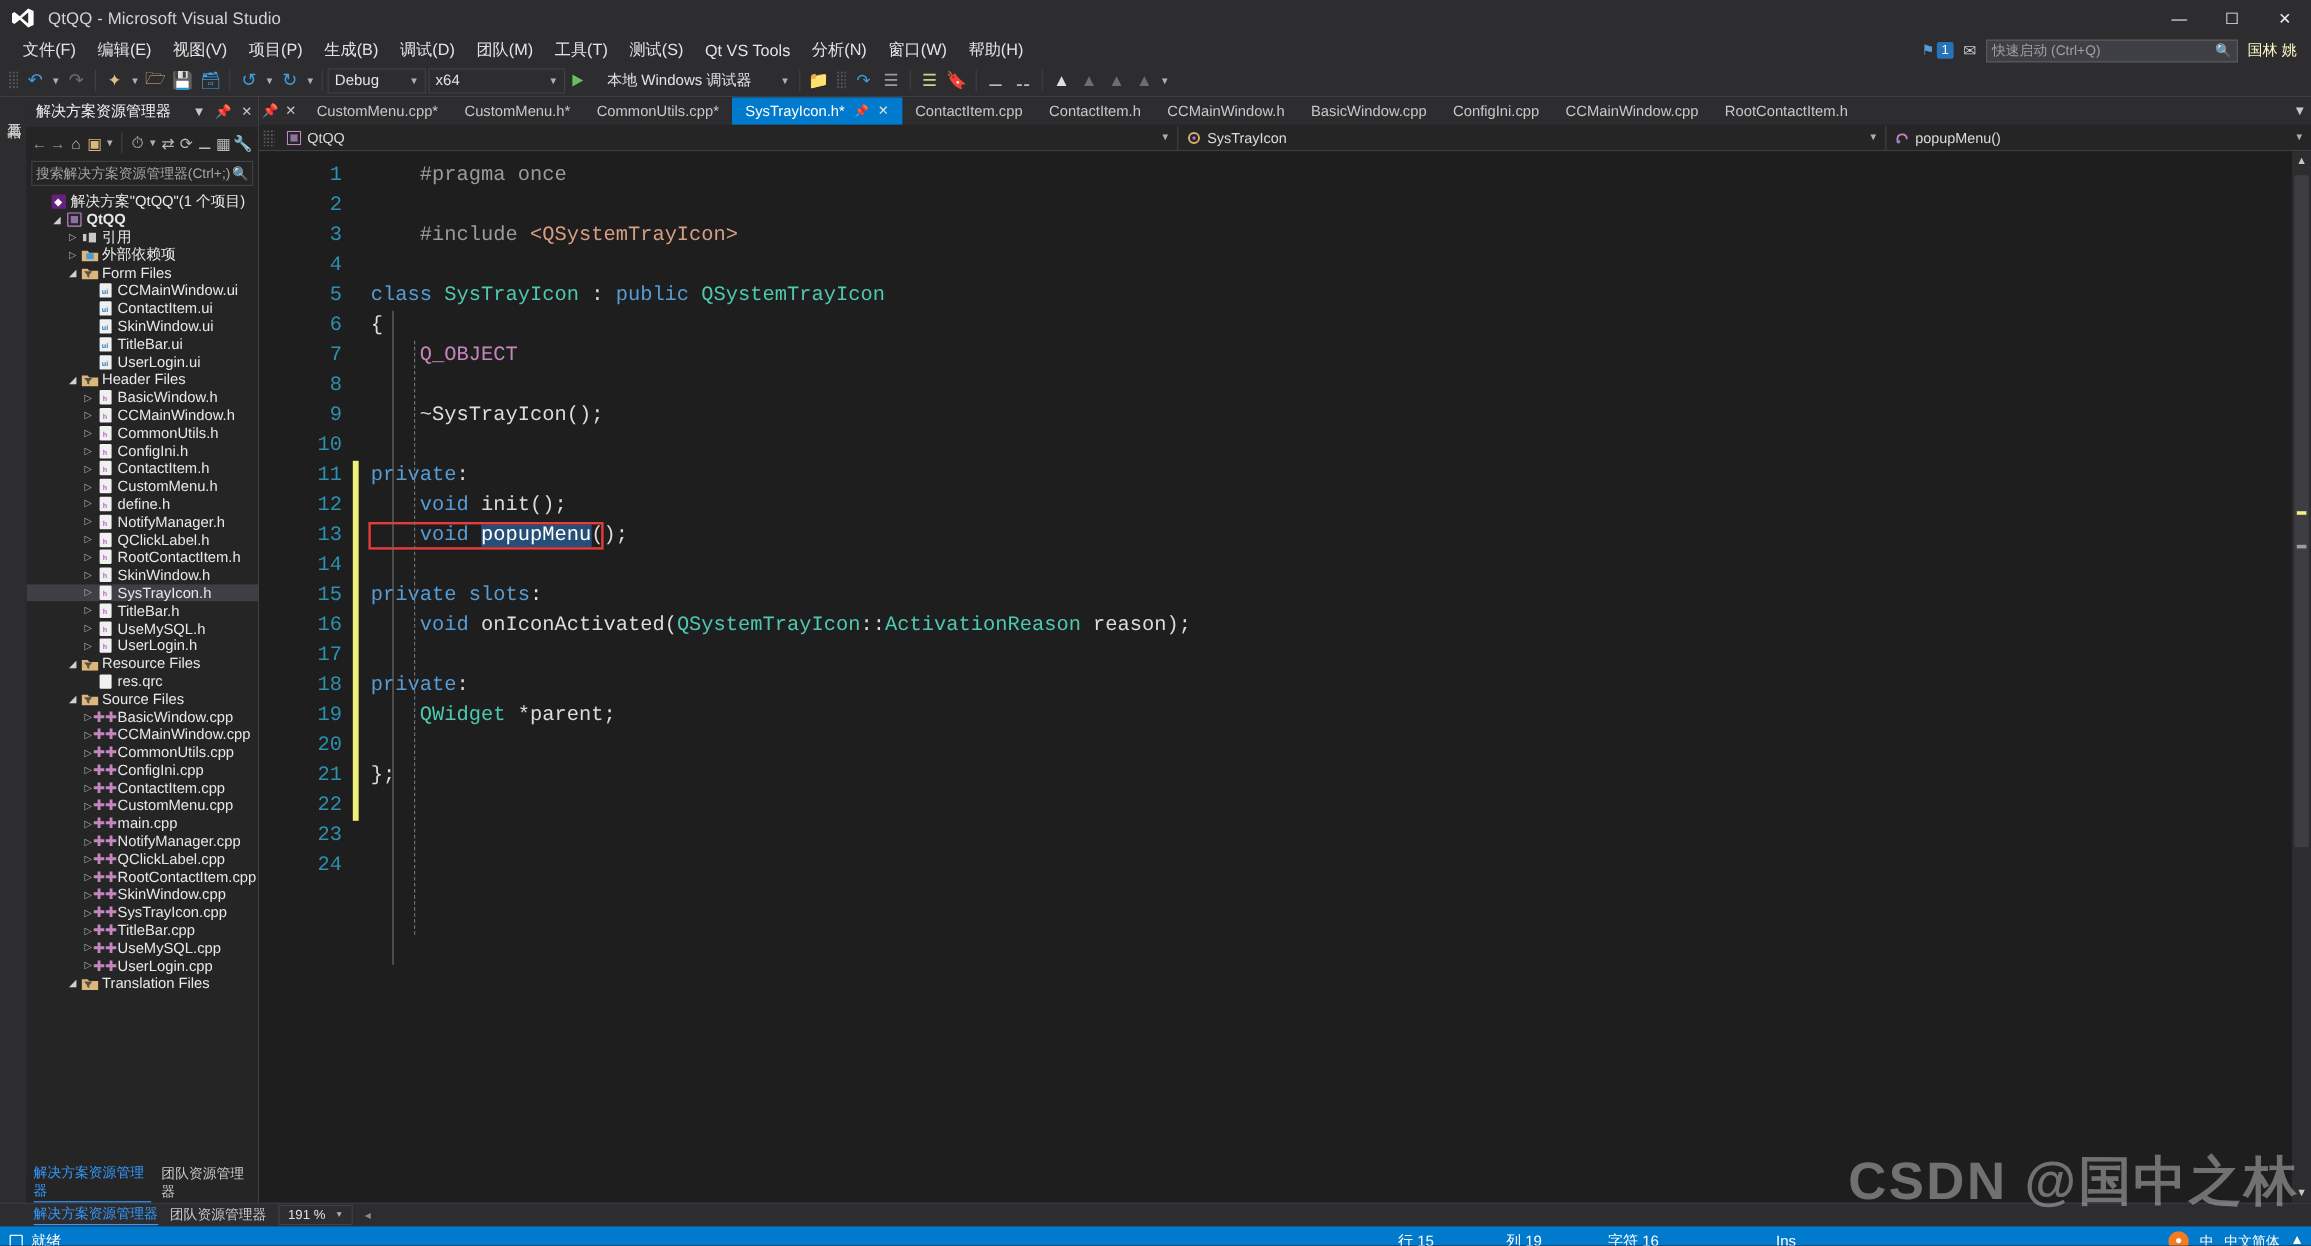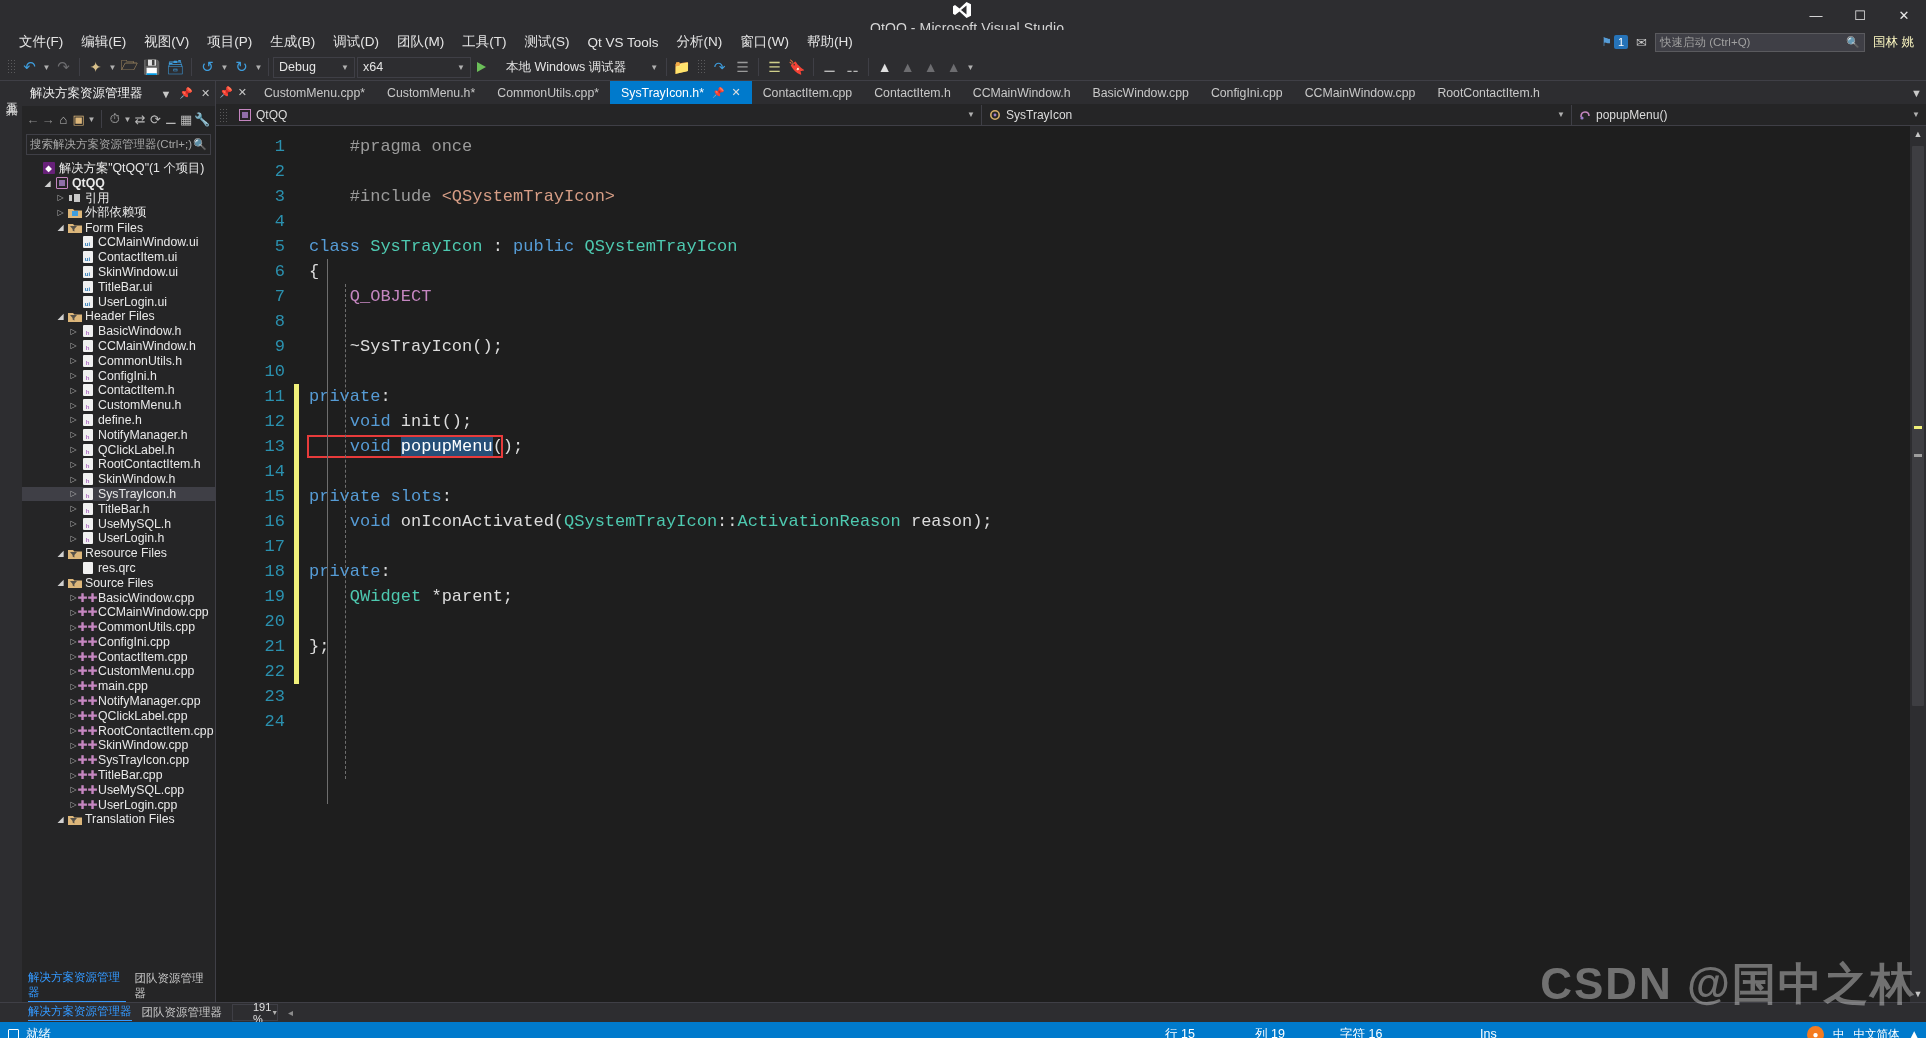--- a/index.html
+++ b/index.html
@@ -8,21 +8,21 @@
     background: #1e1e1e;
     font-family: "Liberation Sans", sans-serif;
     overflow: hidden;
     color: #f1f1f1;
   }
   #app { position: relative; width: 1926px; height: 1038px; background: #2d2d30; }
 
   
   .titlebar {
     height: 30px; background: #2d2d30; display: flex; align-items: center;
-    padding-left: 8px; position: relative; flex-direction: column;
+    padding-left: 8px; position: relative;
   }
   .vs-logo {
     width: 22px; height: 22px; margin-right: 10px; position: relative;
     display: flex; align-items: center; justify-content: center;
   }
   .vs-logo svg { display: block; }
   .title-text { font-size: 14px; color: #d4d4d4; letter-spacing: .1px; }
   .win-controls { position: absolute; right: 0; top: 0; height: 30px; display: flex; }
   .win-btn {
     width: 44px; height: 30px; display:flex; align-items:center; justify-content:center;
@@ -217,22 +217,22 @@
   .cr-mark { position: absolute; left: 4px; width: 8px; height: 3px; }
 
   
   .bottom-bar {
     height: 20px; background: #2d2d30; display: flex; align-items: center;
     gap: 10px; padding-left: 28px; font-size: 11.5px; border-top: 1px solid #3f3f46;
   }
   .bb-tab { color: #3399ff; border-bottom: 1px solid #3399ff; padding-bottom: 1px; }
   .bb-tab.inactive { color: #c8c8c8; border-bottom: none; }
   .zoom-box {
-    width: 46px; height: 17px; background: #2d2d30; border: 1px solid #3f3f46;
-    display: flex; align-items: center; padding: 0 20px; color: #e0e0e0; font-size: 11px; justify-content: space-between;
+    width: 62px; height: 17px; background: #2d2d30; border: 1px solid #3f3f46;
+    display: flex; align-items: center; padding: 0 7px; color: #e0e0e0; font-size: 11px; justify-content: space-between;
   }
   .zoom-box .zc { margin-left: auto; font-size: 7px; color: #b0b0b0; }
 
   .statusbar {
     height: 24px; background: #007acc; display: flex; align-items: center;
     color: #ffffff; font-size: 12.5px; padding-left: 8px; position: relative;
   }
   .sb-ready { display: flex; align-items: center; gap: 7px; }
   .sb-sq { width: 11px; height: 11px; border: 1.5px solid #ffffff; border-radius: 1px; }
   .sb-cell { white-space: nowrap; }

